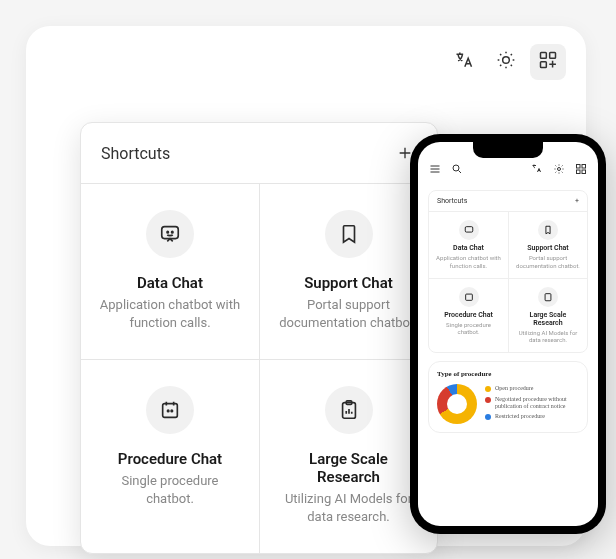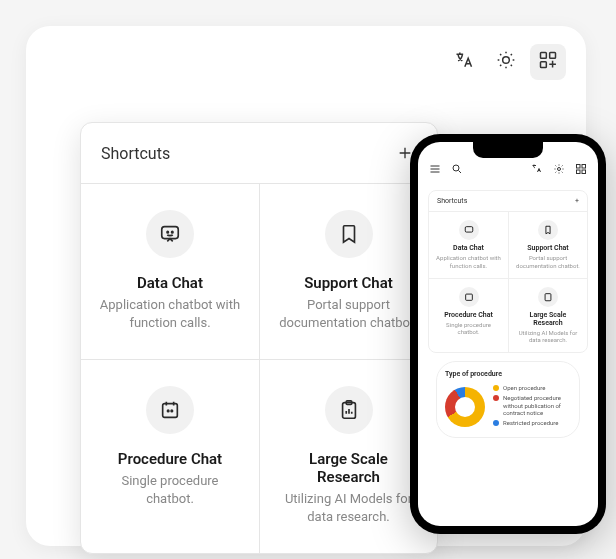--- a/index.html
+++ b/index.html
@@ -125,25 +125,26 @@
   .ph-tile { border-top:1px solid #eee; padding: 8px 6px; text-align:center; }
   .ph-tile:nth-child(2n){ border-left:1px solid #eee; }
   .ph-tile-icon {
     width: 20px; height:20px; border-radius:50%; background:#f1f1f1;
     margin:0 auto 4px; display:flex;align-items:center;justify-content:center;
   }
   .ph-tile-icon svg { width:10px; height:10px; }
   .ph-tile-title { font-weight:600; font-size:7px; color:#222; }
   .ph-tile-desc { font-size:6px; color:#999; line-height:1.3; margin-top:2px; }
   .ph-chart-card {
-    margin: 8px 18px 0;
+    margin: 8px 10px 0;
     border:1px solid #eee;
-    border-radius:20px;
+    border-radius:12px;
     padding: 8px;
     font-size:7px;
+    font-family:Liberation Serif, serif;
   }
   .ph-chart-title { font-weight:600; color:#222; margin-bottom:6px; }
   .ph-chart-body { display:flex; gap:8px; align-items:center; }
   .donut { width:40px; height:40px; border-radius:50%;
     background: conic-gradient(#f5b301 0 240deg, #d63c2e 240deg 330deg, #2a7de1 330deg 360deg);
     position: relative;
   }
   .donut::after { content:""; position:absolute; inset:10px; background:#fff; border-radius:50%; }
   .legend { font-size:6px; color:#555; flex:1; }
   .legend-row { display:flex; align-items:flex-start; gap:4px; margin-bottom:3px; line-height:1.2; }

